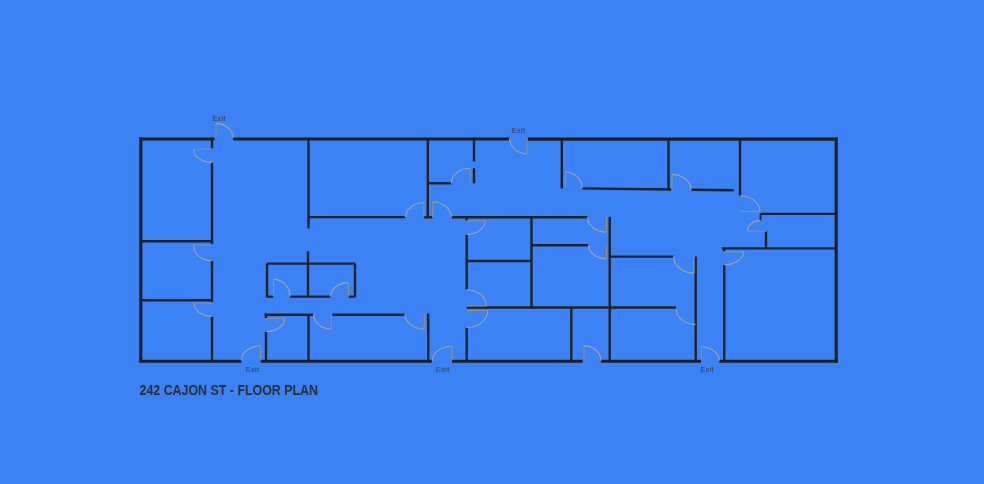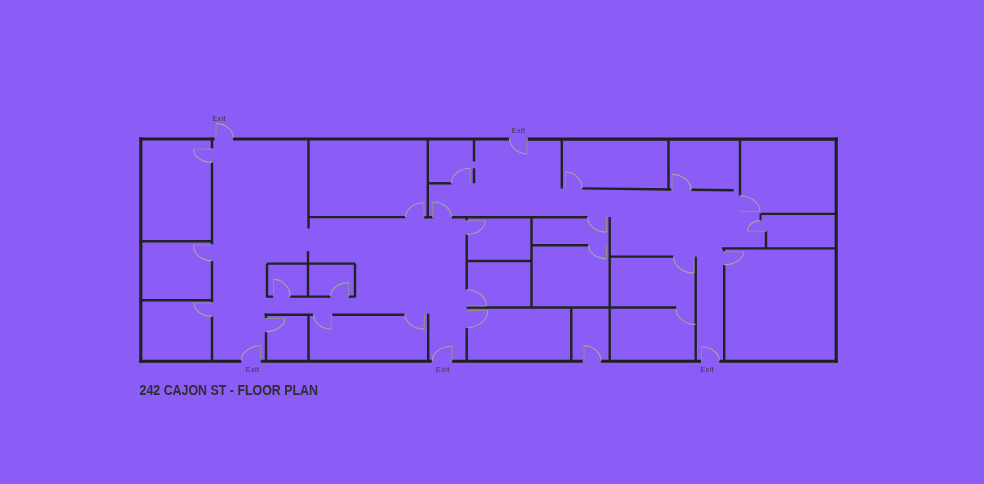--- a/index.html
+++ b/index.html
@@ -1,16 +1,16 @@
 <!DOCTYPE html>
 <html><head>
 <meta charset="utf-8">
 <style>
 html,body{margin:0;padding:0;background:#ffffff;}
-#page{width:984px;height:484px;position:relative;background:#8b5cf6;font-family:"Liberation Sans",sans-serif;}
+#page{width:984px;height:484px;position:relative;background:#3b82f6;font-family:"Liberation Sans",sans-serif;}
 svg{position:absolute;top:0;left:0;}
 .exit{font-family:"Liberation Sans",sans-serif;font-size:7.5px;fill:#3a3a3a;letter-spacing:0.3px;}
 .title{font-family:"Liberation Sans",sans-serif;font-size:14.5px;fill:#2e2e2e;font-weight:bold;}
 </style>
 </head>
 <body>
 
 <div id="page">
 <svg width="984" height="484" viewBox="0 0 984 484">
 <g fill="none" stroke-linecap="butt">

